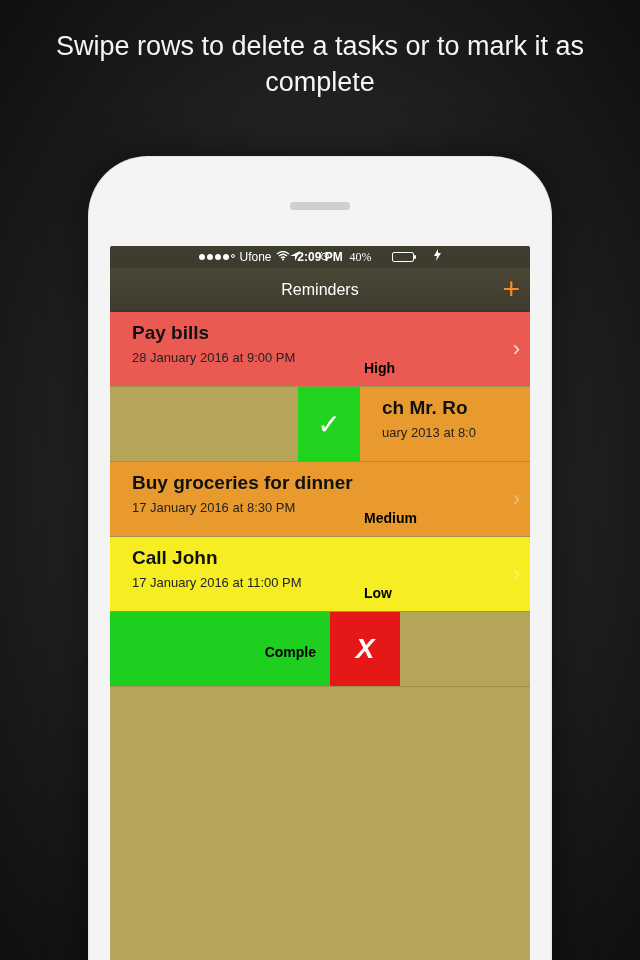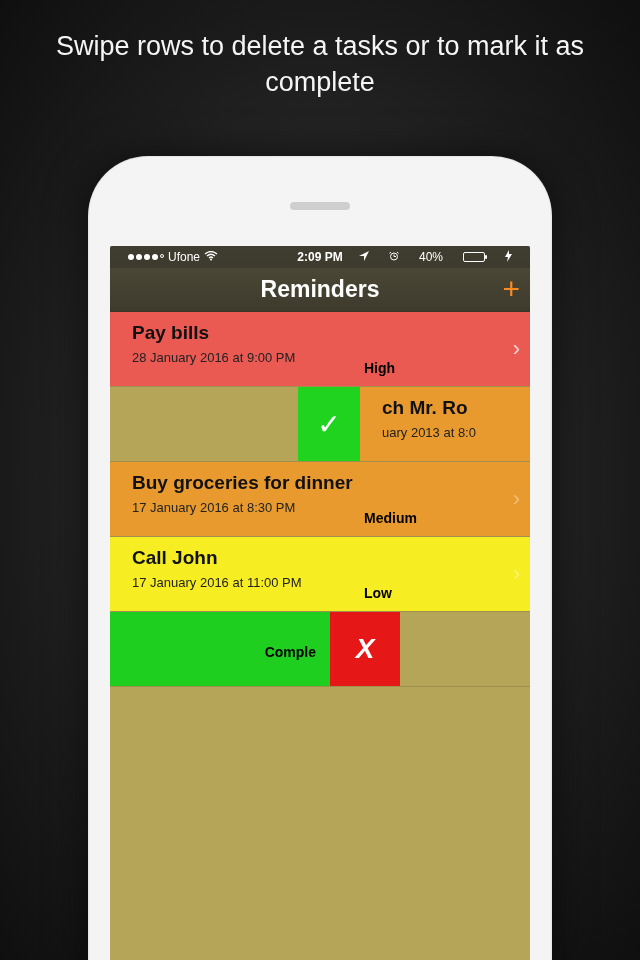--- a/index.html
+++ b/index.html
@@ -15,40 +15,40 @@
   }
   .phone-speaker { position: absolute; top: 46px; left: 50%; transform: translateX(-50%); width: 60px; height: 8px; background: #cfcfcf; border-radius: 4px; }
   .screen {
     position: absolute; top: 90px; left: 22px; right: 22px; bottom: 0;
     background: #b5a558; overflow: hidden; border-top-left-radius: 2px; border-top-right-radius: 2px;
   }
 
   
   .status-bar {
     height: 22px; background: linear-gradient(#3f3d2f,#3d3b2e); color: #fff;
-    display: flex; align-items: center; font-size: 12px; padding: 0 18px;
-    justify-content: space-between;
+    display: flex; align-items: center; font-size: 12px; padding: 0 6px;
+    justify-content: center;
   }
   .status-left { display: flex; align-items: center; gap: 4px; }
   .signal-dots { display: flex; gap: 2px; }
   .signal-dots .dot { width: 6px; height: 6px; border-radius: 50%; background: #fff; }
   .signal-dots .dot.empty { background: transparent; border: 1px solid #fff; width:4px; height:4px; }
   .status-mid { position:absolute; left:0; right:0; text-align:center; pointer-events:none; font-weight:600; }
-  .status-right { display: flex; align-items: center; gap: 20px; }
+  .status-right { display: flex; align-items: center; gap: 20px; font-family: Liberation Serif, serif; }
   .battery { width: 22px; height: 10px; border: 1px solid #fff; border-radius: 2px; position: relative; }
   .battery::after { content:""; position:absolute; right:-3px; top:2px; width:2px; height:4px; background:#fff; border-radius:1px; }
   .battery .fill { height:100%; width:40%; background:#3ac43a; }
 
   
   .nav-bar {
     height: 44px; background: linear-gradient(#4a4736,#3e3b2d); color:#fff;
     display:flex; align-items:center; justify-content:center; position:relative;
     border-bottom: 1px solid rgba(0,0,0,.25);
   }
-  .nav-title { font-size: 23px; font-weight: 700; text-align: right; }
+  .nav-title { font-size: 16px; font-weight: 400; text-align: right; }
   .nav-add { position:absolute; right:10px; top:6px; color:#ff8a1f; font-size:30px; font-weight:300; line-height:1; }
 
   
   .list { position:relative; }
   .row { position:relative; height:75px; border-bottom:1px solid rgba(0,0,0,.12); overflow:hidden; }
   .row-content { position:absolute; inset:0; padding:10px 22px 8px; }
   .row-title { font-size:19px; font-weight:700; color:#111; }
   .row-sub { font-size:13px; color:#222; margin-top:6px; display:flex;text-align:center; }
   .row-date { flex:0 0 auto; }
   .row-priority { position:absolute; left:254px; bottom:10px; font-weight:700; font-size:14px;text-align:right; }

